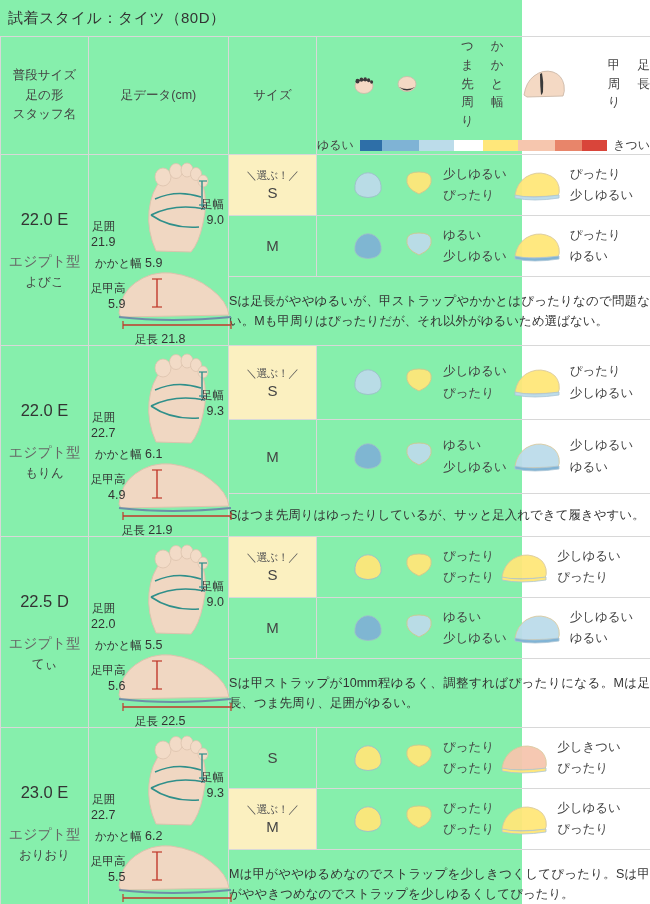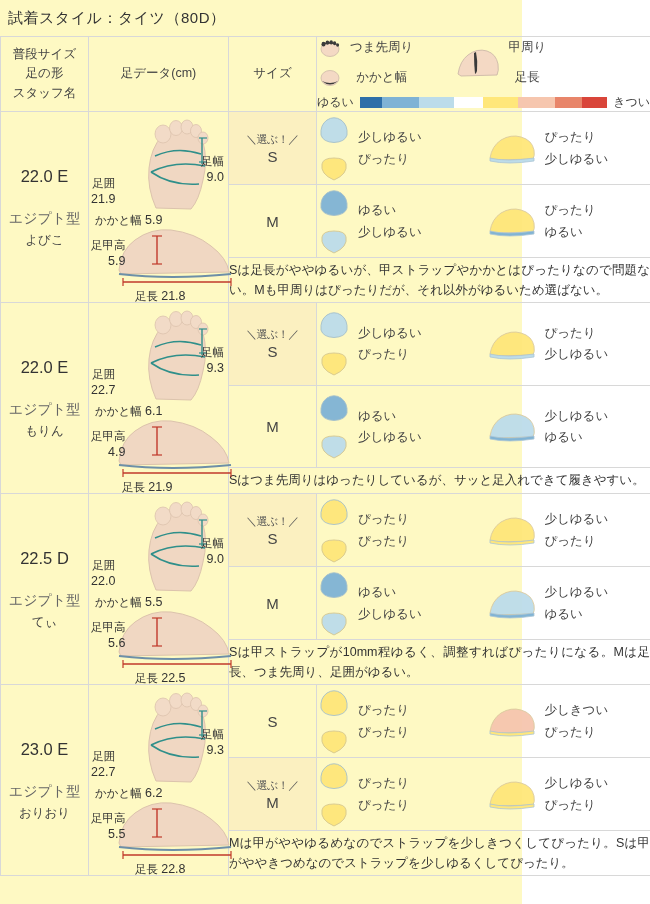--- a/index.html
+++ b/index.html
@@ -7,21 +7,21 @@
     margin: 0; padding: 0;
     width: 650px; height: 904px;
     background: #ffffff;
     font-family: "Liberation Sans", sans-serif;
     color: #333333;
     overflow: hidden;
   }
   #page {
     position: relative;
     width: 522px; height: 904px;
-    background: #fef9c3;
+    background: #86efac;
   }
   .page-title {
     font-size: 15px;
     color: #333;
     padding: 9px 0 8px 8px;
     letter-spacing: .5px;
   }
   table.fit-table {
     border-collapse: collapse;
     width: 650px;
@@ -55,22 +55,22 @@
     align-items: center;
     gap: 7px;
   }
   .legend-item .lbl {
     font-size: 12.5px;
     color: #444;
     line-height: 1.5;
   }
   .legend-icons {
     display: flex;
-    flex-direction: column;
-    gap: 11px;
+    gap: 17px;
+    margin-left: 34px;
   }
   .legend-spacer { width: 26px; }
   .grad-row {
     display: flex;
     align-items: center;
     gap: 6px;
     margin-top: 6px;
   }
   .grad-bar {
     flex: 1;

